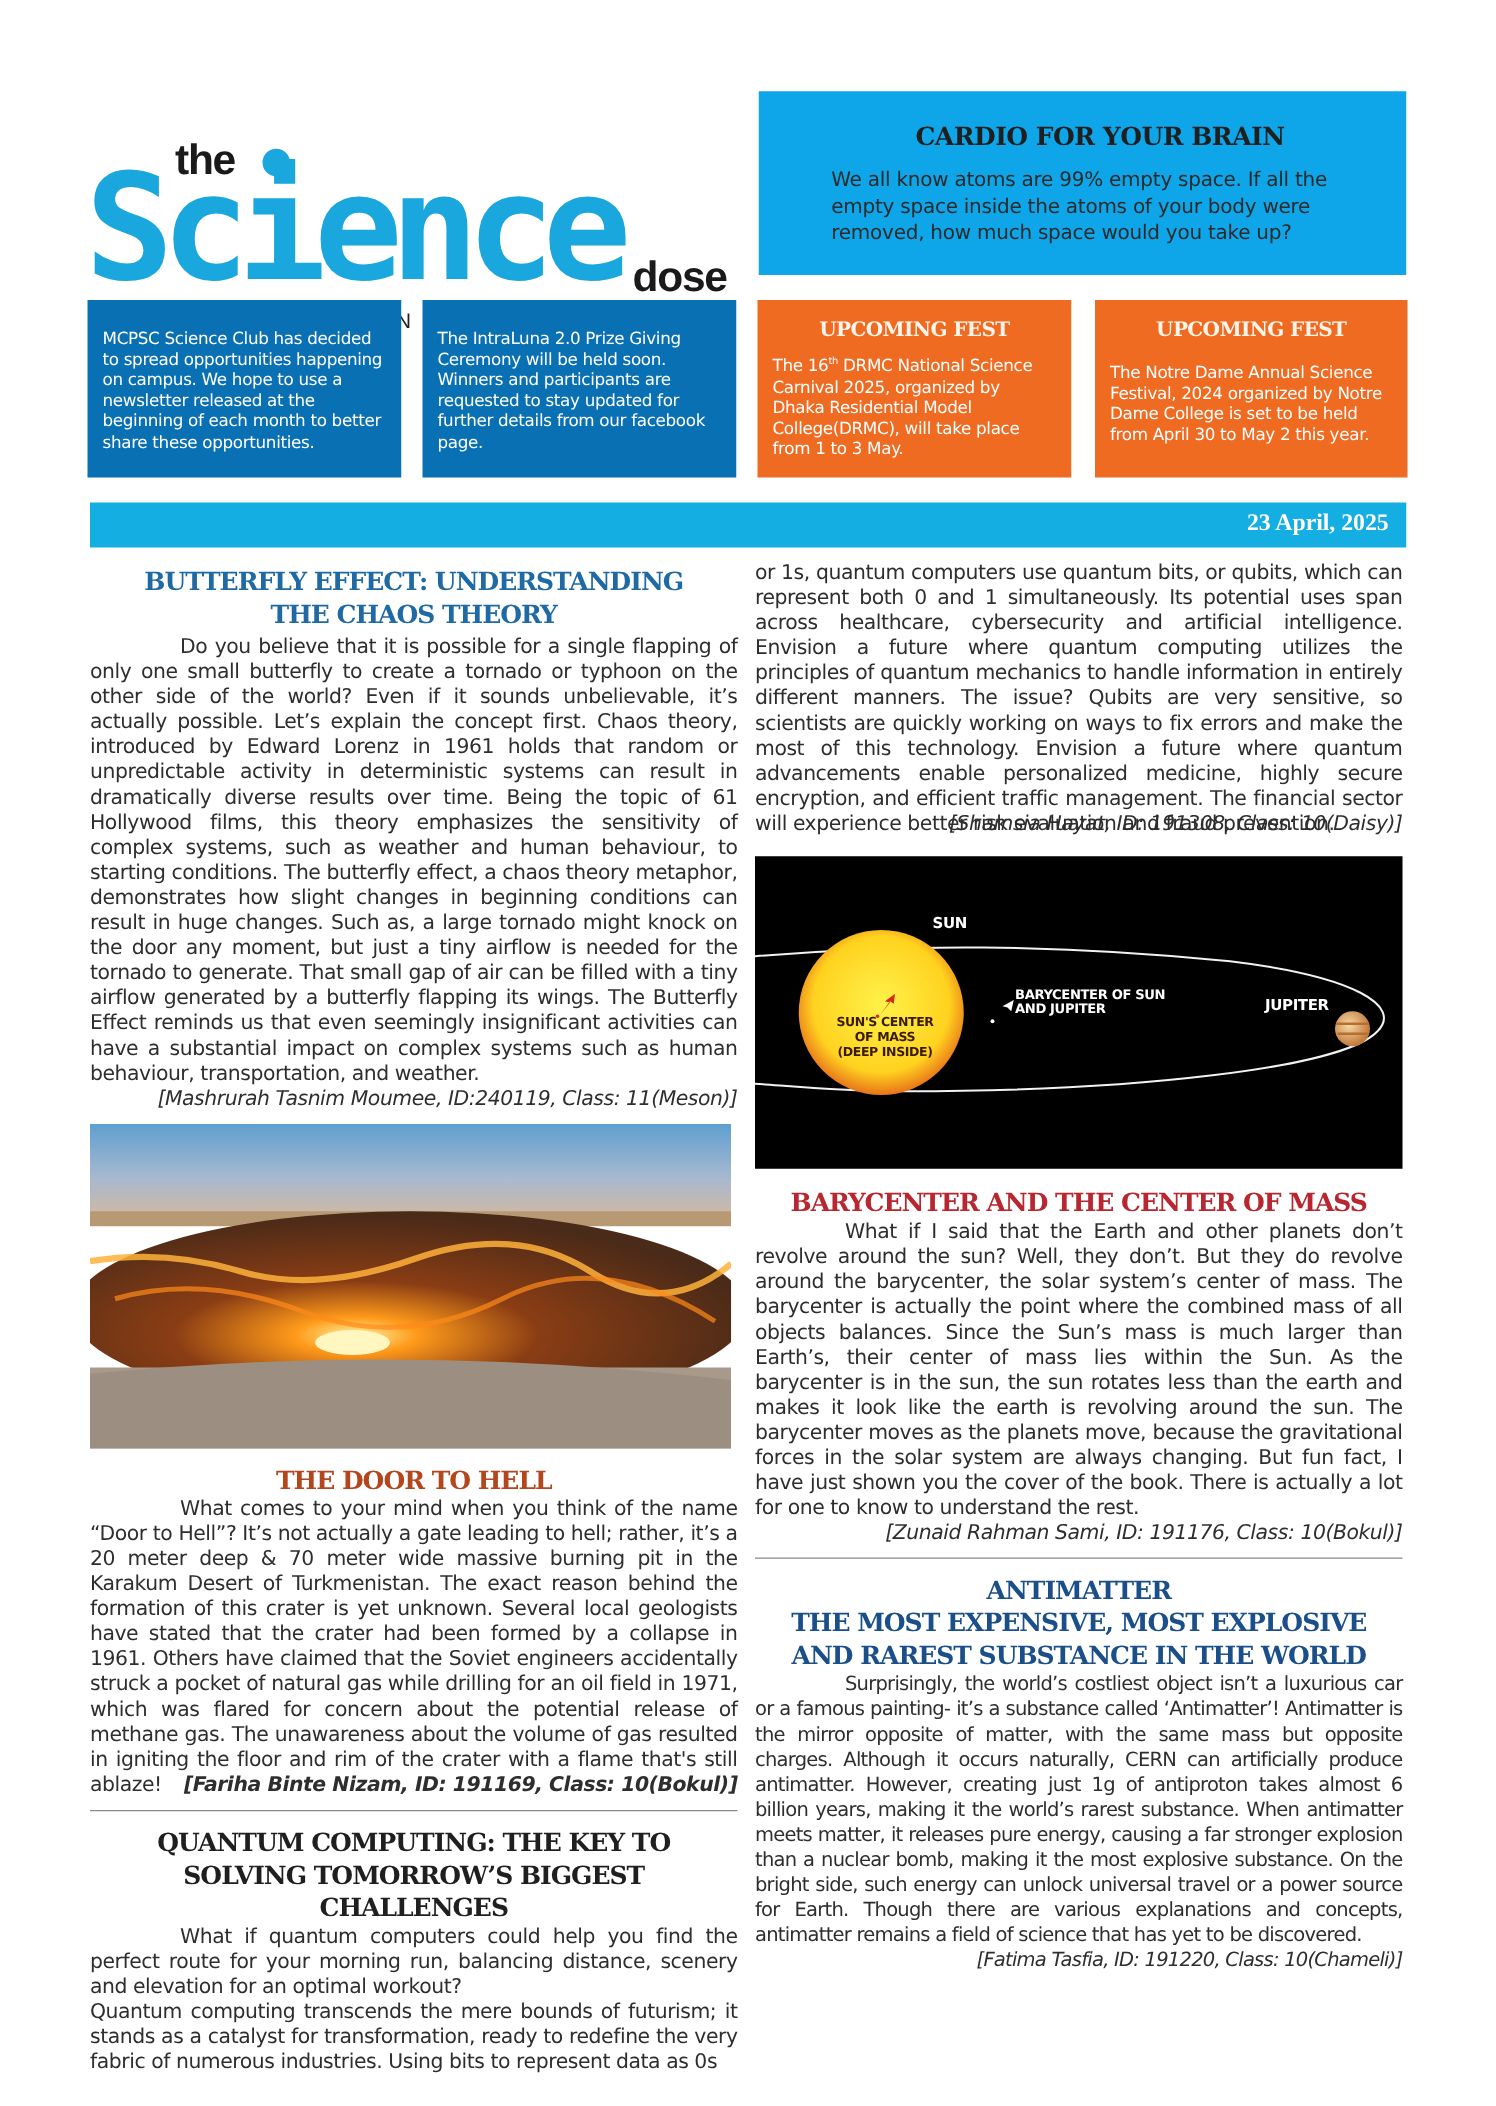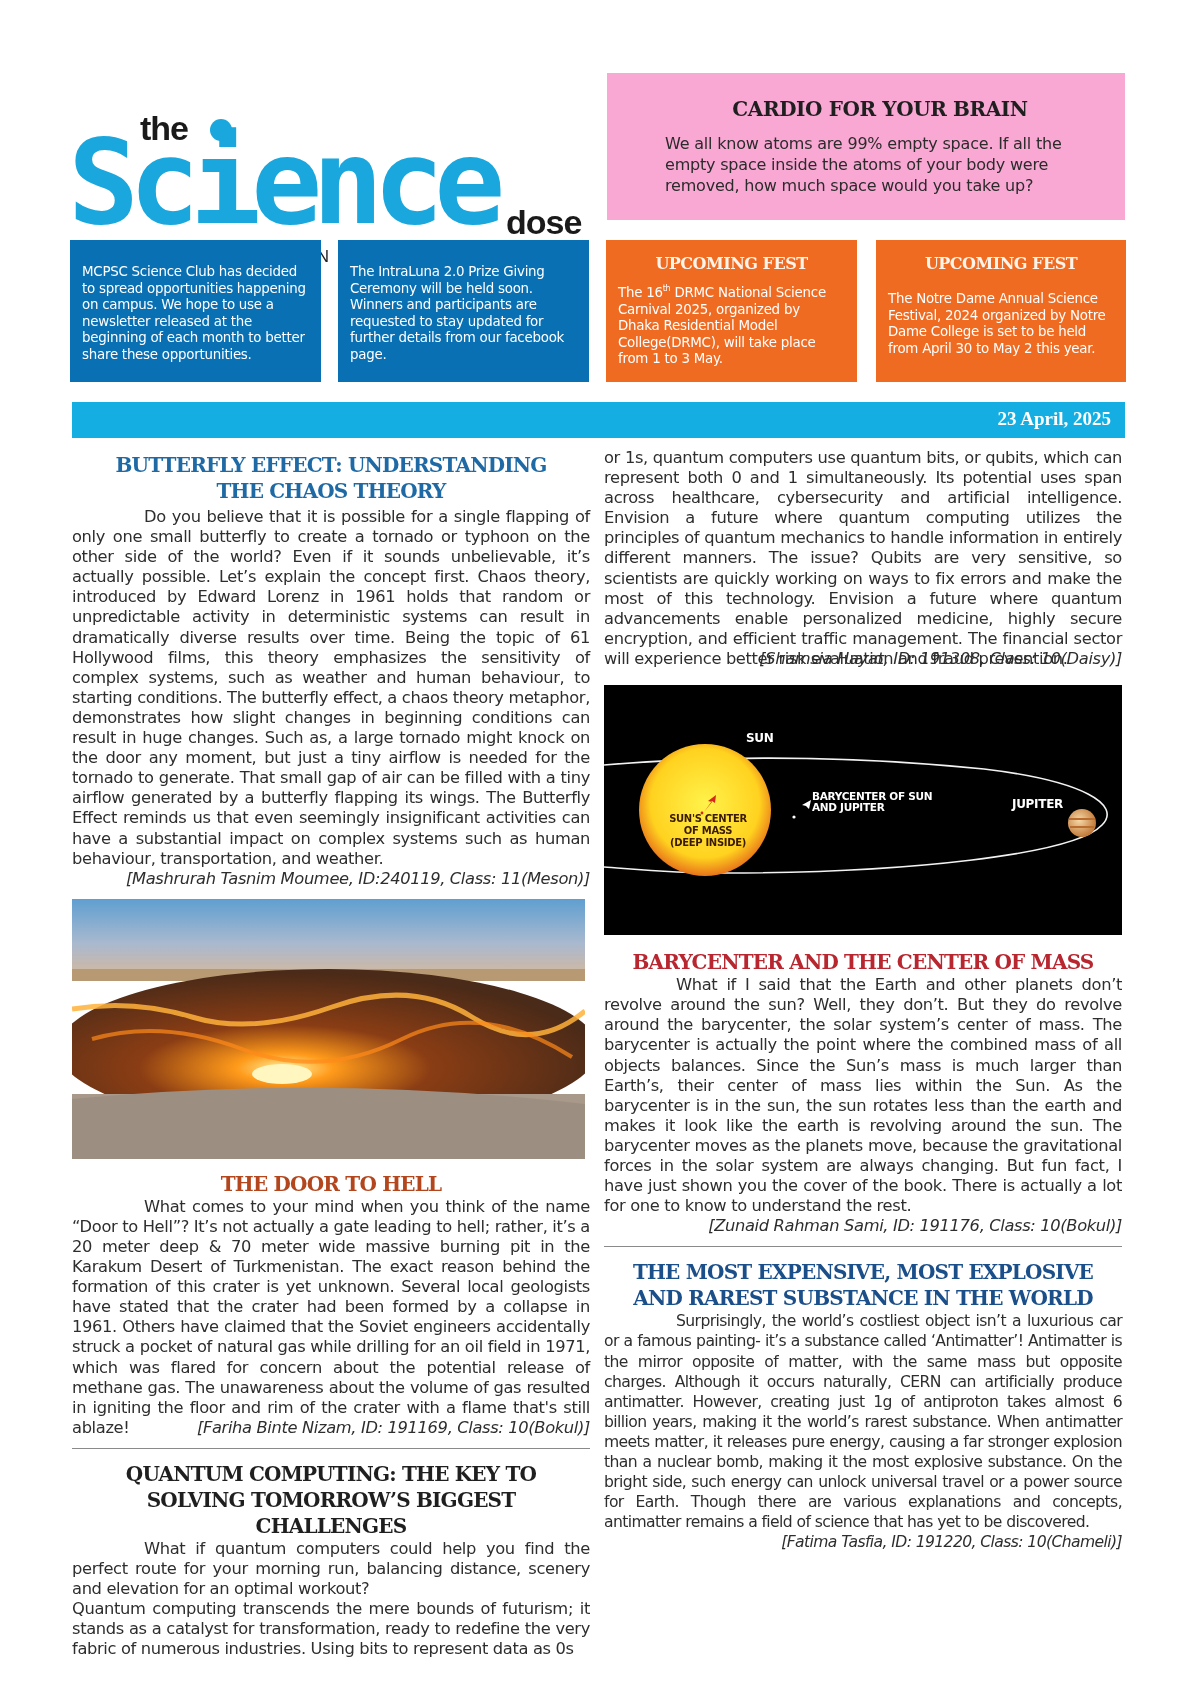--- a/index.html
+++ b/index.html
@@ -7,21 +7,21 @@
   body { position: relative; font-family: "DejaVu Sans", sans-serif; color: #2a2a2a; }
 
   
   .logo { position: absolute; left: 70px; top: 66px; width: 530px; height: 160px; margin-top: 43px; }
   .logo-the { position: absolute; left: 70px; top: 0px; font: bold 34px "Liberation Sans", sans-serif; color: #1a1a1a; letter-spacing: -1px; }
   .logo-dot { position: absolute; left: 140px; top: 10px; width: 22px; height: 22px; border-radius: 50%; background: #1aa7dd; }
   .logo-science { position: absolute; left: -2px; top: 14px; font: bold 118px "DejaVu Sans Mono", monospace; color: #1aa7dd; letter-spacing: -10px; line-height: 1; }
   .logo-dose { position: absolute; left: 436px; top: 94px; font: bold 34px "Liberation Sans", sans-serif; color: #1a1a1a; letter-spacing: -1px; }
   .logo-by { position: absolute; left: 2px; top: 138px; font: 17px "Liberation Sans", sans-serif; color: #222; letter-spacing: 8.6px; white-space: nowrap; }
 
-  .cardio { position: absolute; left: 607px; top: 73px; width: 518px; height: 147px; background: #f9a8d4; padding: 24px 30px 0 58px; }
+  .cardio { position: absolute; left: 607px; top: 73px; width: 518px; height: 147px; background: #0ea5e9; padding: 24px 30px 0 58px; }
   .cardio h2 { font: bold 20px "DejaVu Serif", serif; color: #1f1f1f; text-align: center; margin-bottom: 12px; letter-spacing: -0.4px; }
   .cardio p { font: 16px "DejaVu Sans", sans-serif; color: #2b2b2b; line-height: 21px; letter-spacing: -0.2px; }
 
   .box { position: absolute; top: 240px; height: 142px; color: #fff; padding: 0 12px; font-size: 13.4px; line-height: 16.5px; letter-spacing: -0.25px; }
   .box.blue { background: #0a70b4; }
   .box.orange { background: #f06b22; }
   .box h3 { font: bold 16px "DejaVu Serif", serif; text-align: center; margin: 14px 0 8px; letter-spacing: -0.5px; color: #fff4ea; }
   .b1 { left: 70px; width: 251px; padding-top: 24px; }
   .b2 { left: 338px; width: 251px; padding-top: 24px; }
   .b3 { left: 606px; width: 251px; }
@@ -112,21 +112,21 @@
       <path d="M0 110 Q60 100 120 118 T260 108 T400 118 T513 112" stroke="#ffb13a" stroke-width="5" fill="none" opacity="0.85"></path>
       <path d="M20 140 Q90 120 170 150 T330 140 T500 158" stroke="#ff8a1a" stroke-width="4" fill="none" opacity="0.7"></path>
       <ellipse cx="210" cy="175" rx="30" ry="10" fill="#fff6c0"></ellipse>
       <rect x="0" y="195" width="513" height="65" fill="#a8998a"></rect>
       <path d="M0 200 Q256 175 513 205 L513 260 L0 260 Z" fill="#9c8f82"></path>
     </svg>
   </div>
 
   <h2 class="h brown-h">THE DOOR TO HELL</h2>
   <p class="txt indent">What comes to your mind when you think of the name “Door to Hell”? It’s not actually a gate leading to hell; rather, it’s a 20 meter deep &amp; 70 meter wide massive burning pit in the Karakum Desert of Turkmenistan. The exact reason behind the formation of this crater is yet unknown. Several local geologists have stated that the crater had been formed by a collapse in 1961. Others have claimed that the Soviet engineers accidentally struck a pocket of natural gas while drilling for an oil field in 1971, which was flared for concern about the potential release of methane gas. The unawareness about the volume of gas resulted in igniting the floor and rim of the crater with a flame that's still ablaze!</p>
-  <p class="txt author" style="margin-top:-20px;">[Fariha Binte Nizam, ID: 191169, Class: 10(Bokul)]</p>
+  <p class="txt author" style="margin-top:-20px;font-weight:bold;">[Fariha Binte Nizam, ID: 191169, Class: 10(Bokul)]</p>
 
   <div class="rule"></div>
 
   <h2 class="h dark-h" style="padding:0 10px;">QUANTUM COMPUTING: THE KEY TO SOLVING TOMORROW’S BIGGEST CHALLENGES</h2>
   <p class="txt indent">What if quantum computers could help you find the perfect route for your morning run, balancing distance, scenery and  elevation for an optimal workout?</p>
   <p class="txt">Quantum computing transcends the mere bounds of futurism; it stands as a catalyst for transformation, ready to redefine the very fabric of  numerous industries. Using bits to represent data as 0s</p>
 </div>
 
 <div class="col right" style="top:448px;">
   <p class="txt">or 1s, quantum computers use quantum bits, or qubits, which can represent both 0 and 1 simultaneously. Its potential uses span across healthcare, cybersecurity and artificial intelligence. Envision a future where quantum computing utilizes the principles of quantum mechanics to handle information in entirely different manners. The issue? Qubits are very sensitive, so scientists are quickly working on ways to fix errors and make the most of this technology. Envision a future where quantum advancements enable personalized medicine, highly secure encryption, and efficient traffic management. The financial sector will experience better risk evaluation and fraud prevention.</p>
@@ -166,16 +166,17 @@
     </span>
     <span class="dlabel" style="left:408px;top:112px;text-align:center;">JUPITER</span>
   </div>
 
   <h2 class="h red-h">BARYCENTER AND THE CENTER OF MASS</h2>
   <p class="txt indent">What if I said that the Earth and other planets don’t revolve around the sun? Well, they don’t. But they do revolve around the barycenter, the solar system’s center of mass. The barycenter is actually the point where the combined mass of all objects balances. Since the Sun’s mass is much larger than Earth’s, their center of mass lies within the Sun. As the barycenter is in the sun, the sun rotates less than the earth and makes it look like the earth is revolving around the sun. The barycenter moves as the planets move, because the gravitational forces in the solar system are always changing. But fun fact, I have just shown you the cover of the book. There is actually a lot for one to know to understand the rest.</p>
   <p class="txt author">[Zunaid Rahman Sami, ID: 191176, Class: 10(Bokul)]</p>
 
   <div class="rule"></div>
 
+  <h2 class="h navy-h">ANTIMATTER</h2>
   <h2 class="h navy-h" style="padding:0 12px;">THE MOST EXPENSIVE, MOST EXPLOSIVE AND RAREST SUBSTANCE IN THE WORLD</h2>
   <p class="txt indent antbody">Surprisingly, the world’s costliest object isn’t a luxurious car or a famous painting- it’s a substance called ‘Antimatter’! Antimatter is the mirror opposite of matter, with the same mass but opposite charges. Although it occurs naturally, CERN can artificially produce antimatter. However, creating just 1g of antiproton takes almost 6 billion years, making it the world’s rarest substance. When antimatter meets matter, it releases pure energy, causing a far stronger explosion than a nuclear bomb, making it the most explosive substance. On the bright side, such energy can unlock universal travel or a power source for Earth. Though there are various explanations and concepts, antimatter remains a field of science that has yet to be discovered.</p>
   <p class="txt author antbody">[Fatima Tasfia, ID: 191220, Class: 10(Chameli)]</p>
 </div>
 
 </body></html>

